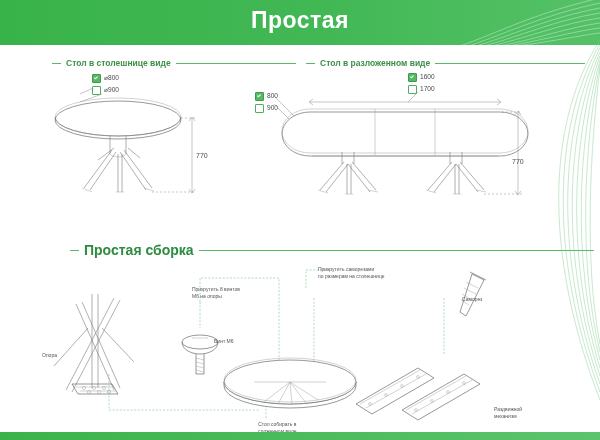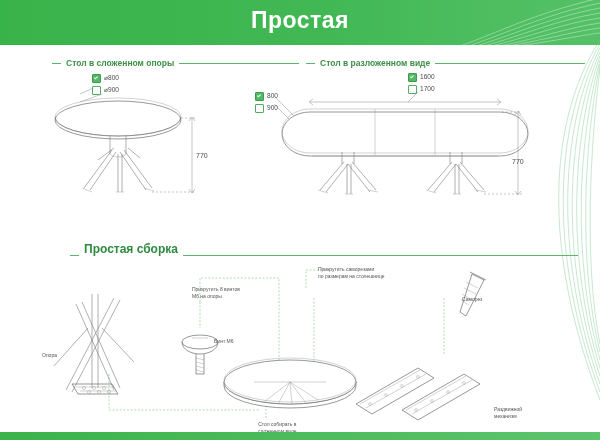--- a/index.html
+++ b/index.html
@@ -37,21 +37,21 @@
     display:flex; align-items:center;
     font-size:8.5px; font-weight:bold; color:#3c8f46;
     white-space:nowrap;
   }
   .sec-head .txt { padding:0 5px; }
   .sec-head .rule { height:1px; background:#59b969; flex:0 0 auto; }
   .rule-l { width:9px; }
   .rule-r { width:150px; }
   .rule-r-wide { width:120px; }
 
-  .sec-head.big { font-size:12px; color:#2e8b40;align-items:flex-end; }
+  .sec-head.big { font-size:14px; color:#2e8b40; }
 
   
   .chip-group { position:absolute; }
   .chip {
     display:flex; align-items:center;
     font-size:6.6px; color:#4a4a4a;
     margin-bottom:3px;
     white-space:nowrap;
   }
   .chip .sw {
@@ -124,21 +124,21 @@
       <path d="M110 52 C76 132 70 256 110 376"></path>
       <path d="M110 56 C82 136 76 258 110 368"></path>
       <path d="M110 60 C88 140 82 260 110 360"></path>
       <path d="M110 64 C94 144 88 262 110 352"></path>
       <path d="M110 68 C100 148 94 264 110 344"></path>
     </g>
   </svg>
 
   <div class="sec-head" style="left:52px; top:58px;">
     <span class="rule rule-l"></span>
-    <span class="txt">Стол в сложенном опоры</span>
+    <span class="txt">Стол в столешнице виде</span>
     <span class="rule rule-r-wide"></span>
   </div>
 
   <div class="chip-group" style="left:92px; top:74px;">
     <div class="chip filled">
       <span class="sw"></span>
       <span class="lbl">⌀800</span>
     </div>
     <div class="chip">
       <span class="sw"></span>

